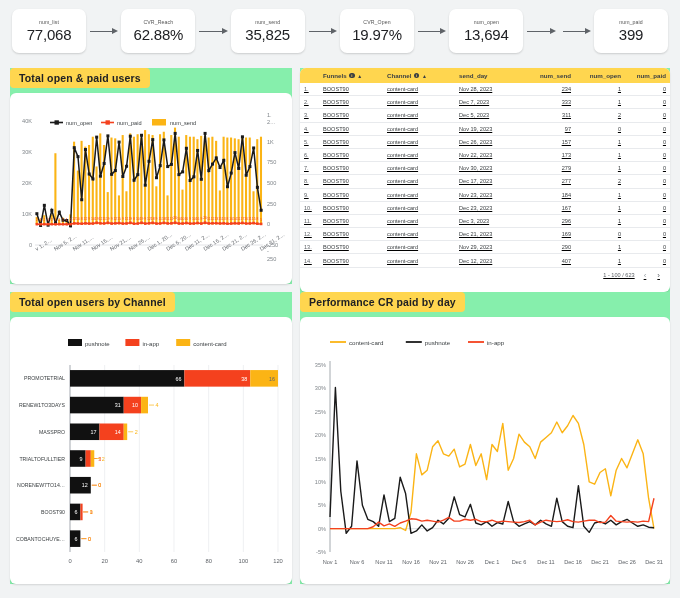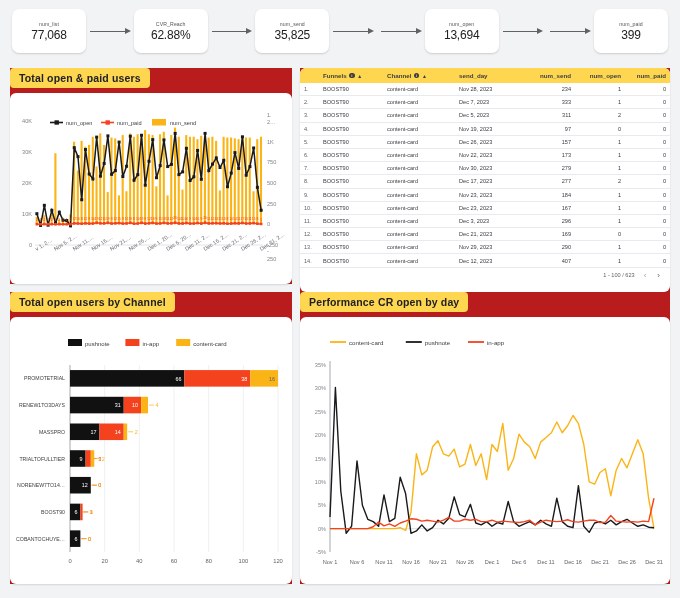--- a/index.html
+++ b/index.html
@@ -17,34 +17,34 @@
     position: absolute; left: 0; top: 0; width: 680px; height: 62px;
     display: flex; align-items: center; padding: 0 12px; gap: 0;
   }
   .funnel-card {
     background: #fff; border-radius: 7px; height: 44px;
     flex: 0 0 74px; display: flex; flex-direction: column;
     align-items: center; justify-content: center;
     box-shadow: 0 1px 2px rgba(0,0,0,.16);
   }
   .funnel-label { font-size: 5.2px; color: #555; letter-spacing: .1px; margin-bottom: 1px; }
-  .funnel-value { font-size: 12px; color: #202124; font-weight: 400; letter-spacing: -.2px; }
+  .funnel-value { font-size: 15px; color: #202124; font-weight: 400; letter-spacing: -.2px; }
   .arrow { flex: 1 1 auto; height: 9px; position: relative; margin: 0 1px; }
   .arrow::before {
     content:""; position:absolute; left: 3px; right: 7px; top: 4px;
     height: 1.4px; background: #5f6368;
   }
   .arrow::after {
     content:""; position:absolute; right: 2px; top: 1.4px;
     border-left: 6px solid #5f6368;
     border-top: 3.4px solid transparent; border-bottom: 3.4px solid transparent;
   }
 
   
-  .panel { position: absolute; background: #b91c1c; }
+  .panel { position: absolute; background: #86efac; text-decoration: underline; }
   .title-chip {
     display: inline-block; background: #ffd64f; color: #202124;
     font-size: 10.5px; font-weight: bold; letter-spacing: .15px;
     padding: 4px 9px 4px 9px; border-radius: 4px;
   }
   .card {
     background: #fff; border-radius: 6px;
     box-shadow: 0 1px 2px rgba(0,0,0,.13);
   }
 
@@ -96,20 +96,24 @@
       <div class="funnel-card">
         <div class="funnel-label">CVR_Reach</div>
         <div class="funnel-value">62.88%</div>
       </div>
       <div class="arrow"></div>
       <div class="funnel-card">
         <div class="funnel-label">num_send</div>
         <div class="funnel-value">35,825</div>
       </div>
       <div class="arrow"></div>
+      <div class="funnel-card">
+        <div class="funnel-label">CVR_Open</div>
+        <div class="funnel-value">19.97%</div>
+      </div>
       <div class="arrow"></div>
       <div class="funnel-card">
         <div class="funnel-label">num_open</div>
         <div class="funnel-value">13,694</div>
       </div>
       <div class="arrow"></div>
       <div class="arrow"></div>
       <div class="funnel-card">
         <div class="funnel-label">num_paid</div>
         <div class="funnel-value">399</div>
@@ -672,21 +676,21 @@
           <text x="67.4" y="223.84285714285713" font-family="&quot;Liberation Sans&quot;, sans-serif" font-size="5.4" fill="#ffffff" text-anchor="end">6</text>
           <line x1="71.40" y1="221.64" x2="76.40" y2="221.64" stroke="#f4411e" stroke-width="0.7"></line>
           <text x="77.9" y="223.84285714285713" font-family="&quot;Liberation Sans&quot;, sans-serif" font-size="5.4" fill="#f4411e">0</text>
           <line x1="71.40" y1="221.64" x2="76.40" y2="221.64" stroke="#fbb415" stroke-width="0.7"></line>
           <text x="77.9" y="223.84285714285713" font-family="&quot;Liberation Sans&quot;, sans-serif" font-size="5.4" fill="#fbb415">0</text>
         </svg>
     </div>
   </div>
 
   <div class="panel" id="panel-cr">
-    <div class="title-chip">Performance CR open by day</div>
+    <div class="title-chip">Performance CR paid by day</div>
     <div class="card" style="position:absolute;left:0;top:25px;width:370px;height:267px;">
       <svg id="svg-cr" width="370" height="267" viewBox="0 0 370 267">
           <g>
             <line x1="30" y1="25" x2="46" y2="25" stroke="#fbb415" stroke-width="1.8"></line>
             <text x="49" y="27.6" font-family="&quot;Liberation Sans&quot;, sans-serif" font-size="6.2" fill="#3c4043">content-card</text>
             <line x1="105.8" y1="25" x2="121.8" y2="25" stroke="#1a1a1a" stroke-width="1.8"></line>
             <text x="124.8" y="27.6" font-family="&quot;Liberation Sans&quot;, sans-serif" font-size="6.2" fill="#3c4043">pushnote</text>
             <line x1="168" y1="25" x2="184" y2="25" stroke="#f4411e" stroke-width="1.8"></line>
             <text x="187" y="27.6" font-family="&quot;Liberation Sans&quot;, sans-serif" font-size="6.2" fill="#3c4043">in-app</text>
           </g>

